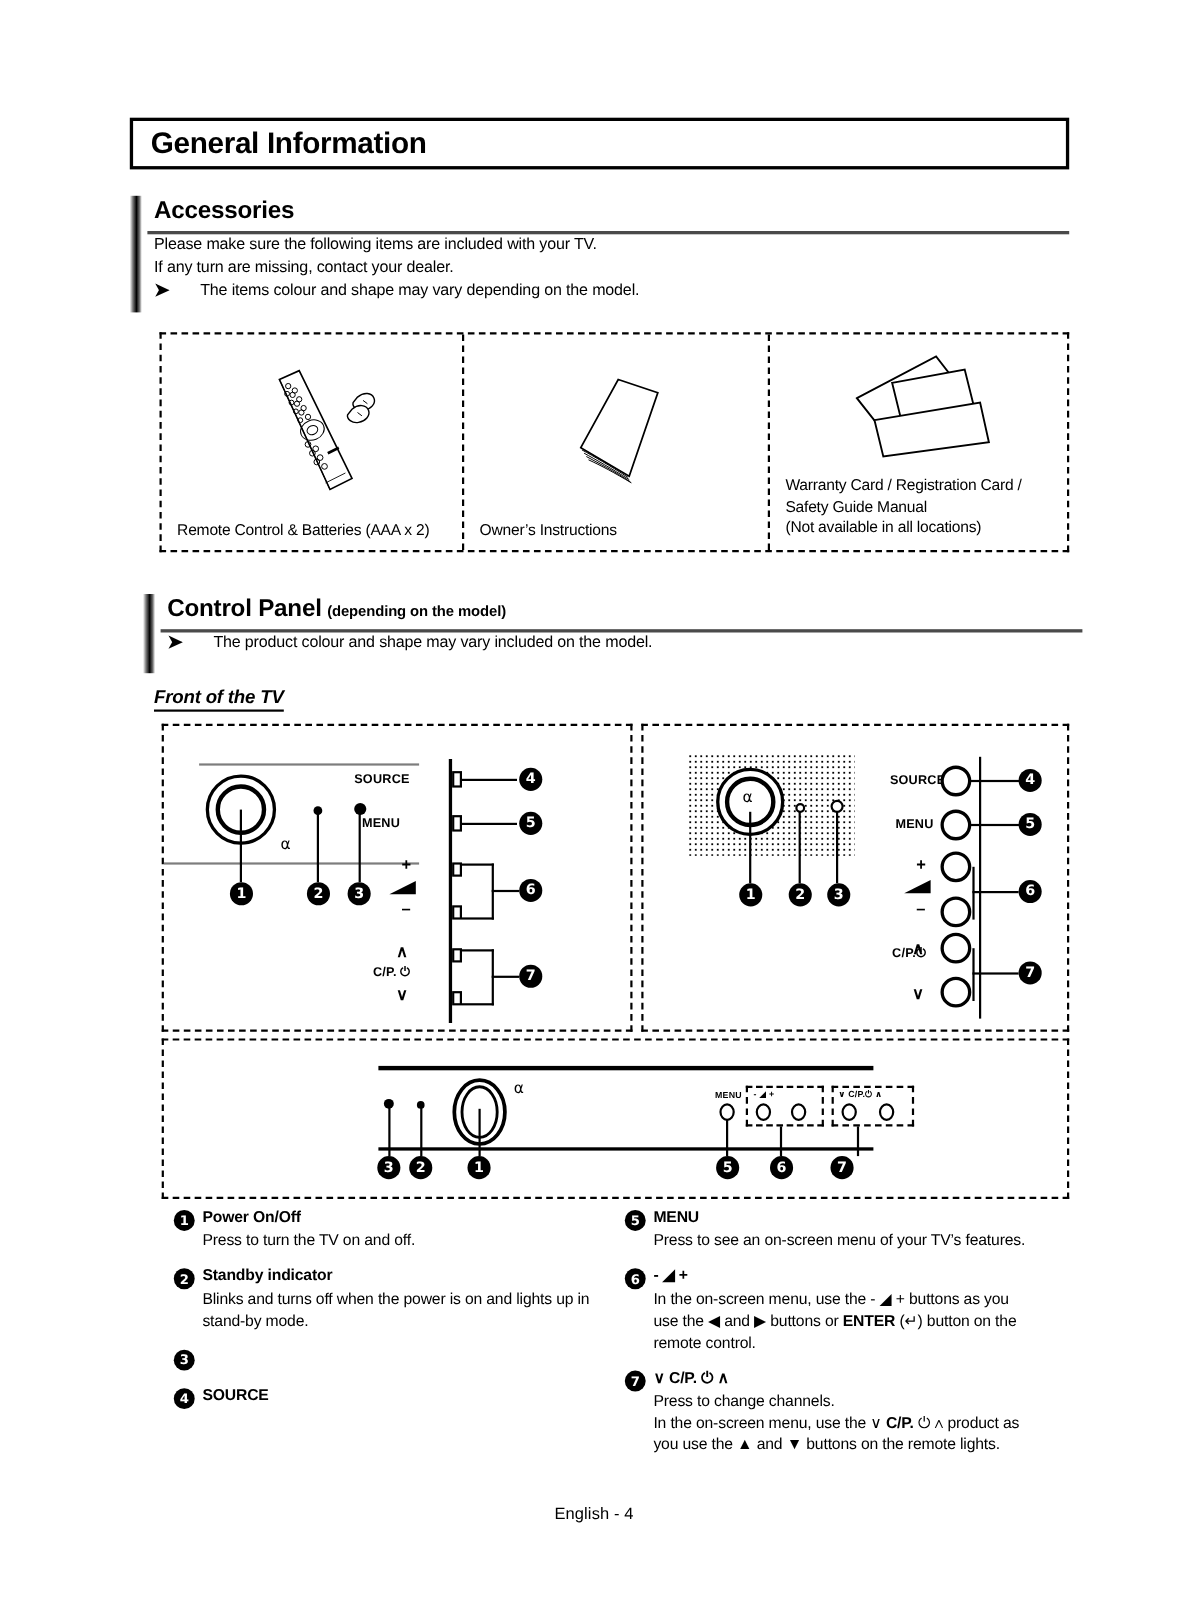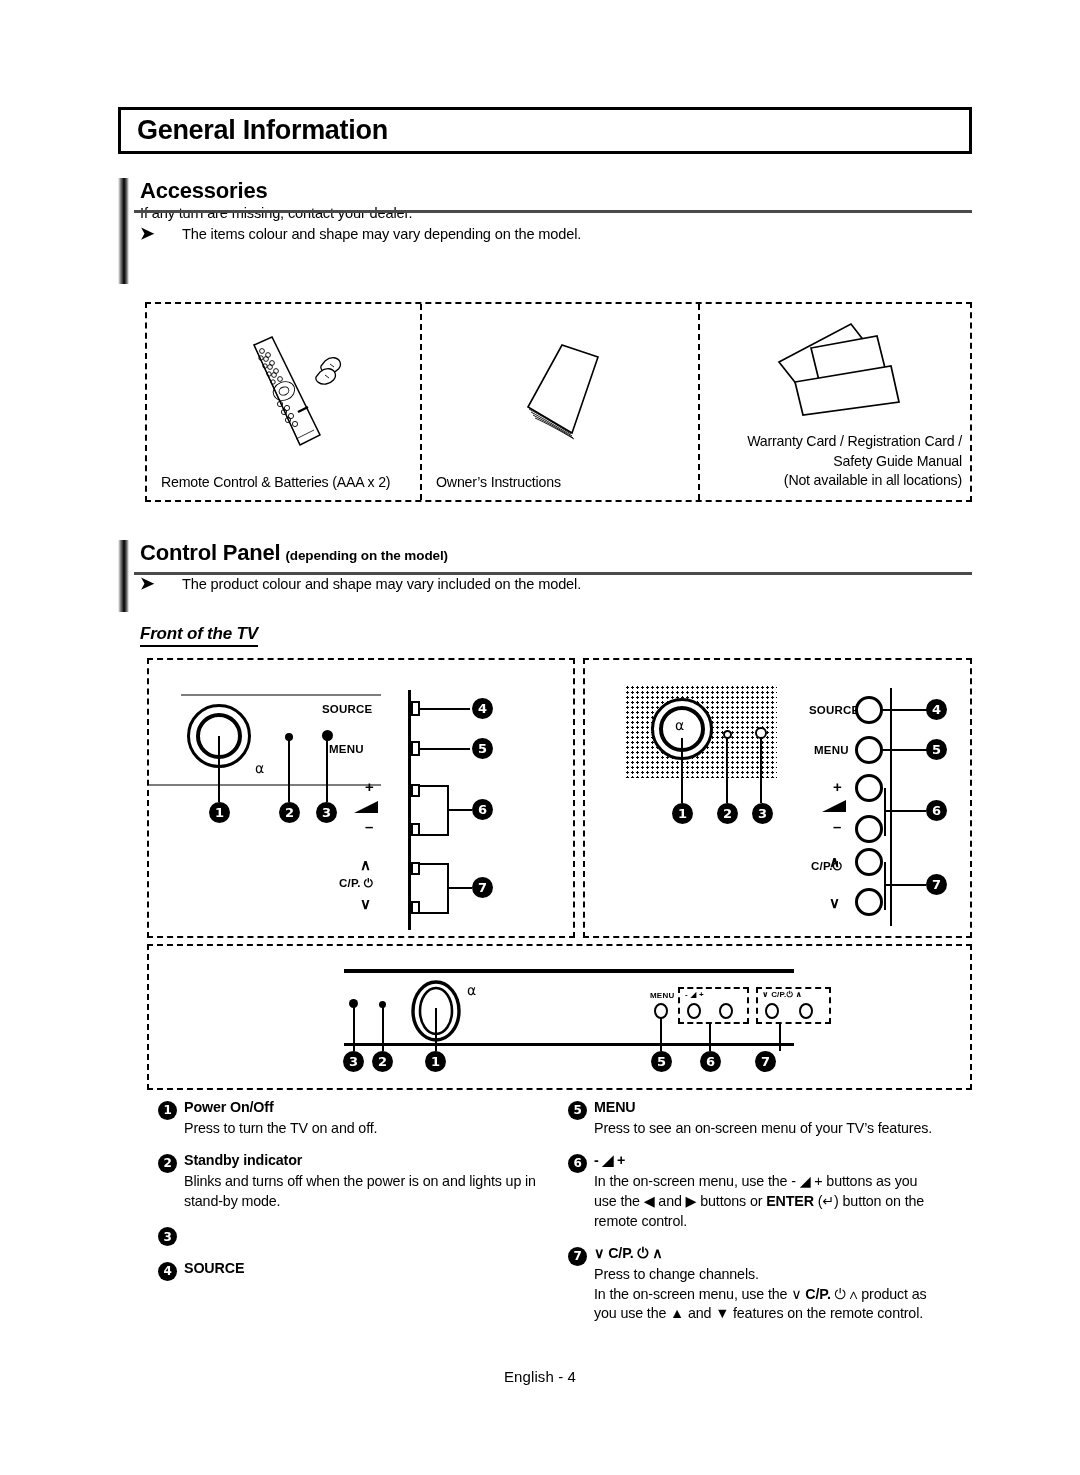--- a/index.html
+++ b/index.html
@@ -113,21 +113,21 @@
     flex: 1 1 auto;
     display: flex;
     align-items: center;
     justify-content: center;
   }
   .acc-label {
     font-size: 14.2px;
     line-height: 1.35;
     letter-spacing: -0.2px;
   }
-  .acc-c3 .acc-label { padding-bottom: 2px; text-align: right; }
+  .acc-c3 .acc-label { padding-bottom: 2px; }
 
   
   .front-head {
     position: absolute;
     left: 140px;
     top: 624px;
     font-size: 17px;
     font-weight: bold;
     font-style: italic;
     border-bottom: 2px solid #000;
@@ -259,20 +259,21 @@
 <body>
 
 <div class="page-title-box">
   <span class="page-title-text">General Information</span>
 </div>
 
 <div class="section" style="top:178px; height:110px;">
   <div class="accent-bar" style="height:106px;"></div>
   <div class="section-head">Accessories</div>
   <div class="section-rule" style="top:32px;"></div>
+  <div class="body-text" style="margin-top:9px;">Please make sure the following items are included with your TV.</div>
   <div class="body-text">If any turn are missing, contact your dealer.</div>
   <div class="note-row">
     <span class="note-arrow">➤</span>
     <span>The items colour and shape may vary depending on the model.</span>
   </div>
 </div>
 
 <div class="acc-box">
 
   <div class="acc-cell acc-c1">
@@ -344,21 +345,21 @@
       </svg>
     </div>
     <div class="acc-label">
       <div>Warranty Card / Registration Card /</div>
       <div>Safety Guide Manual</div>
       <div>(Not available in all locations)</div>
     </div>
   </div>
 </div>
 
-<div class="section" style="top:540px; height:80px;">
+<div class="section" style="top:540px; height:80px;margin-left:12px;">
   <div class="accent-bar" style="height:72px;"></div>
   <div class="section-head">
     <span>Control Panel</span><span class="sub" style="margin-left:5px;">(depending on the model)</span>
   </div>
   <div class="section-rule" style="top:32px;"></div>
   <div class="note-row" style="margin-top:9px;">
     <span class="note-arrow">➤</span>
     <span>The product colour and shape may vary included on the model.</span>
   </div>
 </div>
@@ -595,18 +596,18 @@
   </div>
 
   <div class="leg-item">
     <div class="leg-badge-col">
       <span class="badge">7</span>
     </div>
     <div class="leg-body">
       <div class="leg-title">∨ C/P. ⏻ ∧</div>
       <div class="leg-desc">Press to change channels.</div>
       <div class="leg-desc"><span>In the on-screen menu, use the ∨ </span><b>C/P.</b><span> ⏻ ∧ product as</span></div>
-      <div class="leg-desc">you use the ▲ and ▼ features on the remote control.</div>
+      <div class="leg-desc">you use the ▲ and ▼ buttons on the remote lights.</div>
     </div>
   </div>
 </div>
 
 <div class="footer">English - 4</div>
 
 </body></html>

